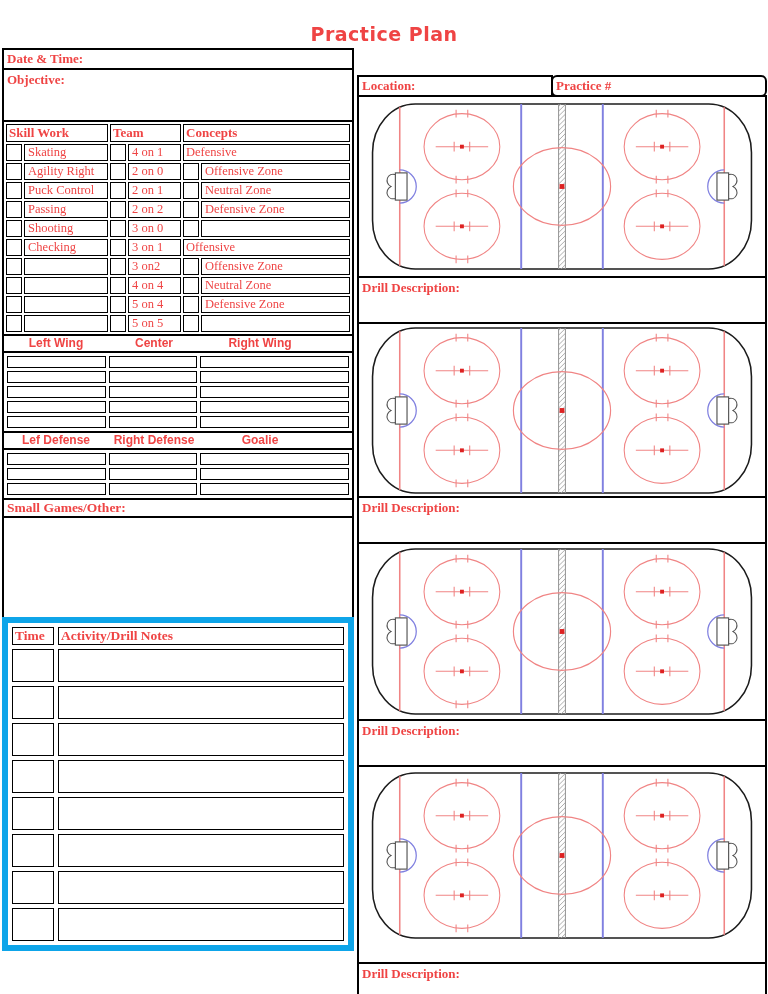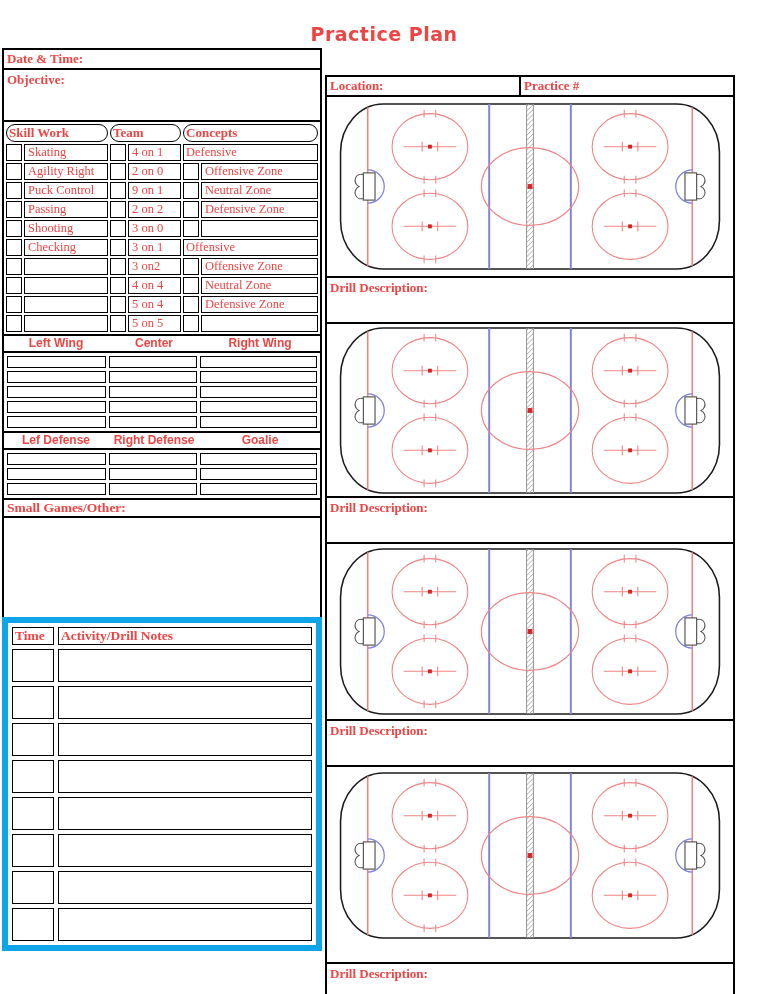--- a/index.html
+++ b/index.html
@@ -15,40 +15,40 @@
   .title {
     text-align: center;
     font-family: "DejaVu Sans", sans-serif;
     font-weight: 700;
     font-size: 19px;
     letter-spacing: .5px;
     padding-top: 23px;
     padding-bottom: 3px;
   }
   .layout { display: flex; align-items: flex-start; margin-left: 2px; }
-  .left-col  { width: 320px; }
+  .left-col  { width: 352px; }
   .right-col { width: 410px; margin-left: 3px; margin-top: 27px; }
 
   
   .box { border: 2px solid #000; background: #fff; }
   .stack > * + * { margin-top: -2px; }
 
   .field-row {
     height: 22px;
     display: flex; align-items: center;
     padding-left: 3px;
     font-weight: 700; font-size: 13px;
   }
   .objective-box { height: 54px; padding: 2px 3px; font-weight: 700; font-size: 13px; }
 
   
   table { border-collapse: separate; width: 100%; background: #fff; }
   .skill-table { border-spacing: 2px; border: 2px solid #000; table-layout: fixed; }
   .skill-table th, .skill-table td { border: 1.5px solid #000; height: 15px; overflow: hidden; }
-  .skill-table th { text-align: left; font-size: 13px; padding: 0 2px; height: 14px; border-radius: 9px; }
+  .skill-table th { text-align: left; font-size: 13px; padding: 0 2px; height: 14px; }
   .skill-table td.lbl { font-size: 12.5px; padding: 0 3px; font-weight: 400; }
   .skill-table td.grp { font-size: 12.5px; padding: 0 2px; font-weight: 400; }
   .skill-table td.cb  { background: #fff; }
 
   
   .pos-header {
     display: flex; height: 19px; align-items: flex-start;
     font-family: "Liberation Sans", sans-serif;
     font-weight: 700; font-size: 12px;
   }
@@ -63,21 +63,21 @@
 
   
   .time-table { border-spacing: 4px; border: 6px solid #0ea5e9; table-layout: fixed; }
   .time-table th { border: 1.5px solid #000; height: 15px; text-align: left; font-size: 13.5px; padding: 0 2px; }
   .time-table td { border: 1.5px solid #000; height: 33px; }
 
   
   .loc-row { display: flex; }
   .loc-row .field-row { border: 2px solid #000; }
   .loc-cell { width: 196px; }
-  .prac-cell { width: 216px; margin-left: -2px; }
+  .prac-cell { width: 216px; margin-left: -2px; border-radius: 6px; }
   .rink-cell {
     border: 2.5px solid #000;
     height: 183px;
     display: flex; align-items: center; justify-content: center;
     overflow: hidden;
   }
   .rink-cell.r2 { height: 176px; }
   .rink-cell.r3 { height: 179px; }
   .rink-cell.r4 { height: 199px; align-items: flex-start; padding-top: 3px; }
   .rink-svg { width: 400px; height: 171px; display: block; }
@@ -201,21 +201,21 @@
               <td class="lbl">Agility Right</td>
           <td class="cb"></td>
               <td class="lbl">2 on 0</td>
           <td class="cb"></td>
               <td class="lbl">Offensive Zone</td>
         </tr>
         <tr>
           <td class="cb"></td>
               <td class="lbl">Puck Control</td>
           <td class="cb"></td>
-              <td class="lbl">9 on 1</td>
+              <td class="lbl">2 on 1</td>
           <td class="cb"></td>
               <td class="lbl">Neutral Zone</td>
         </tr>
         <tr>
           <td class="cb"></td>
               <td class="lbl">Passing</td>
           <td class="cb"></td>
               <td class="lbl">2 on 2</td>
           <td class="cb"></td>
               <td class="lbl">Defensive Zone</td>

